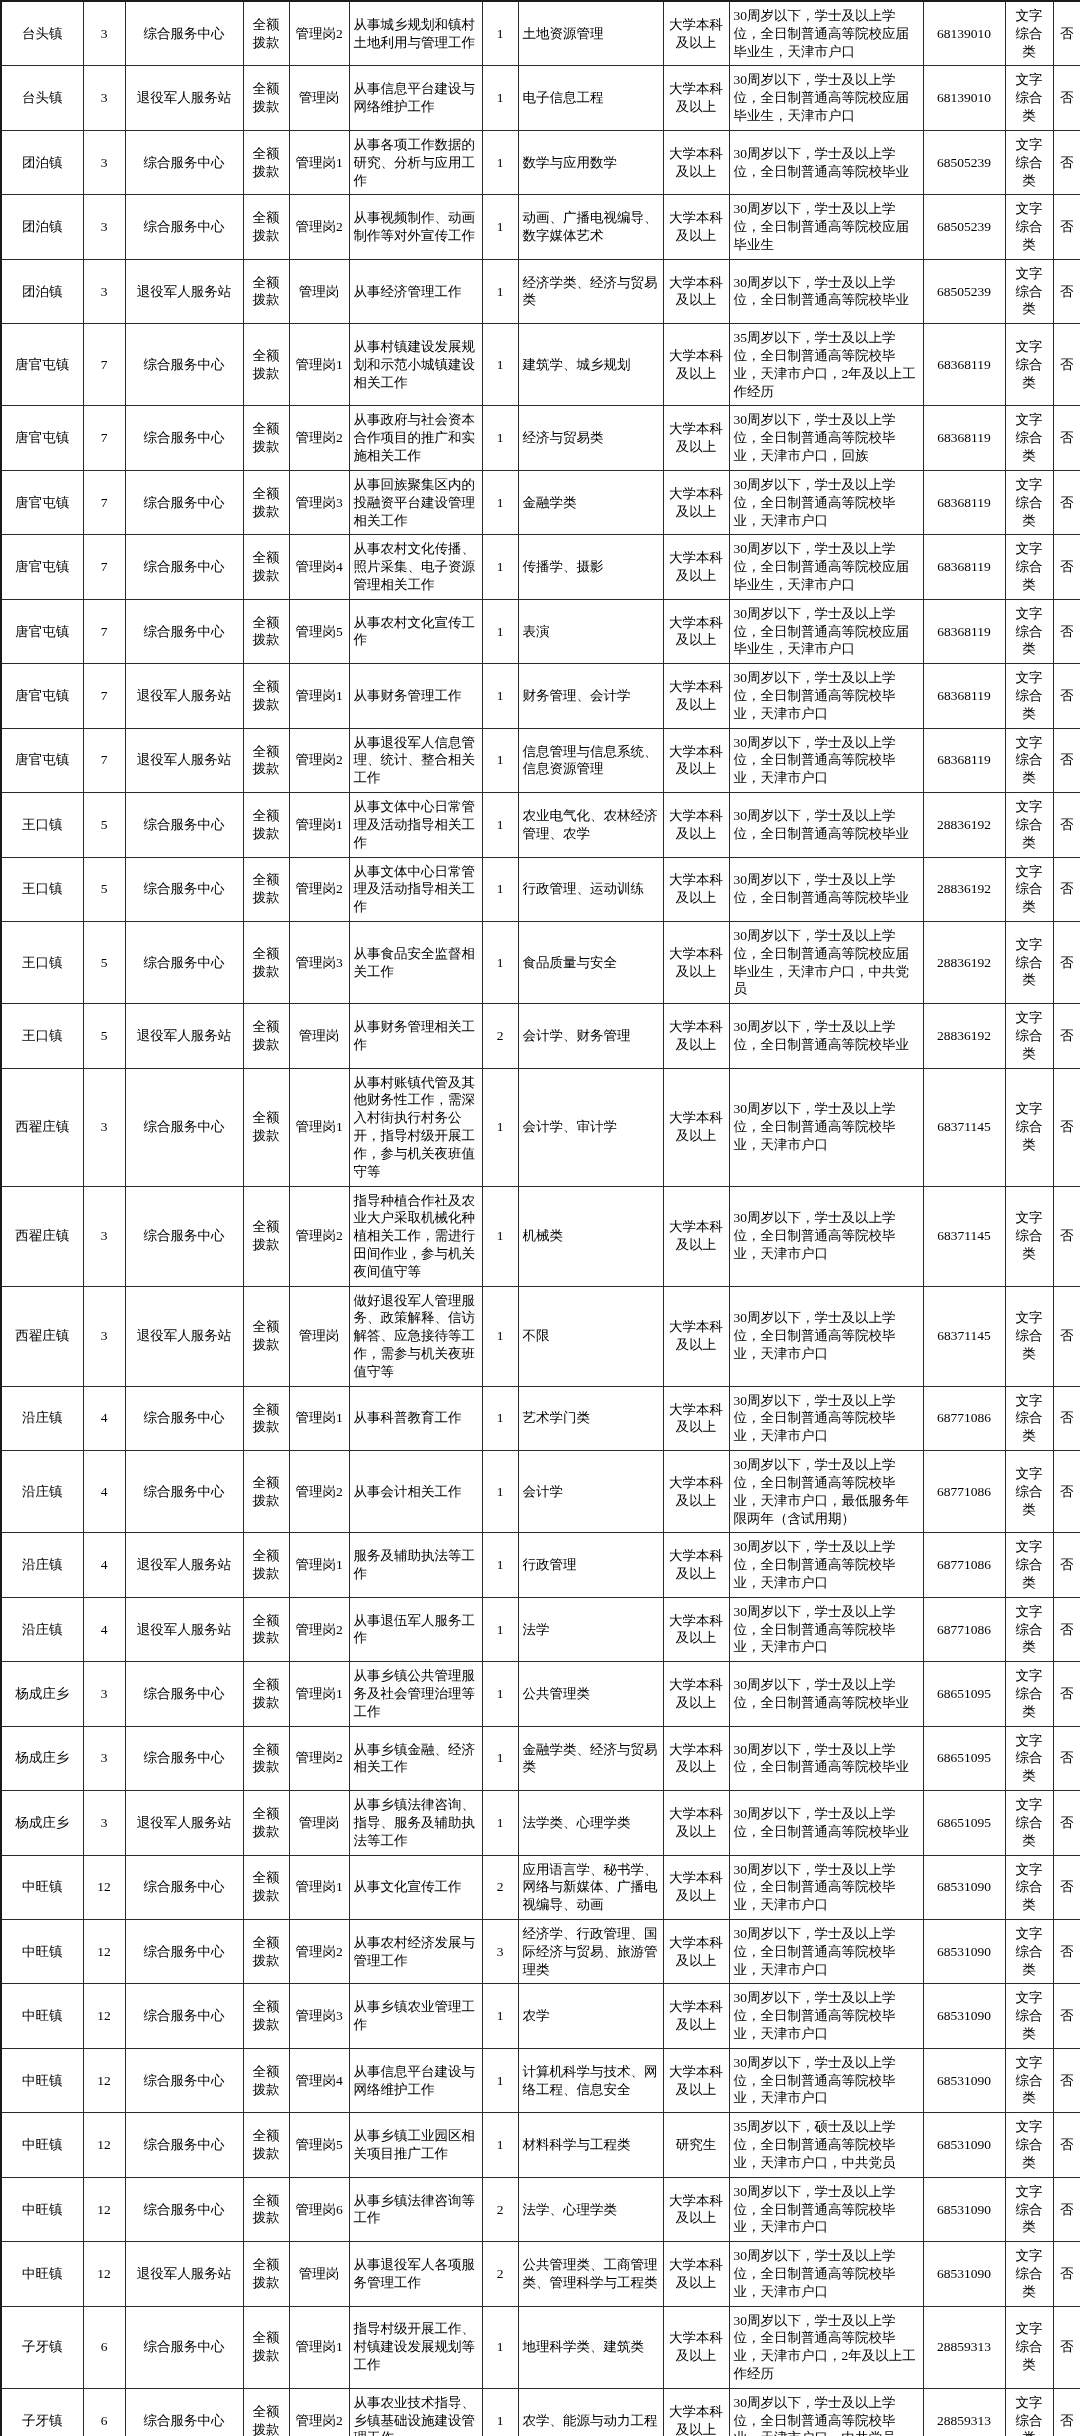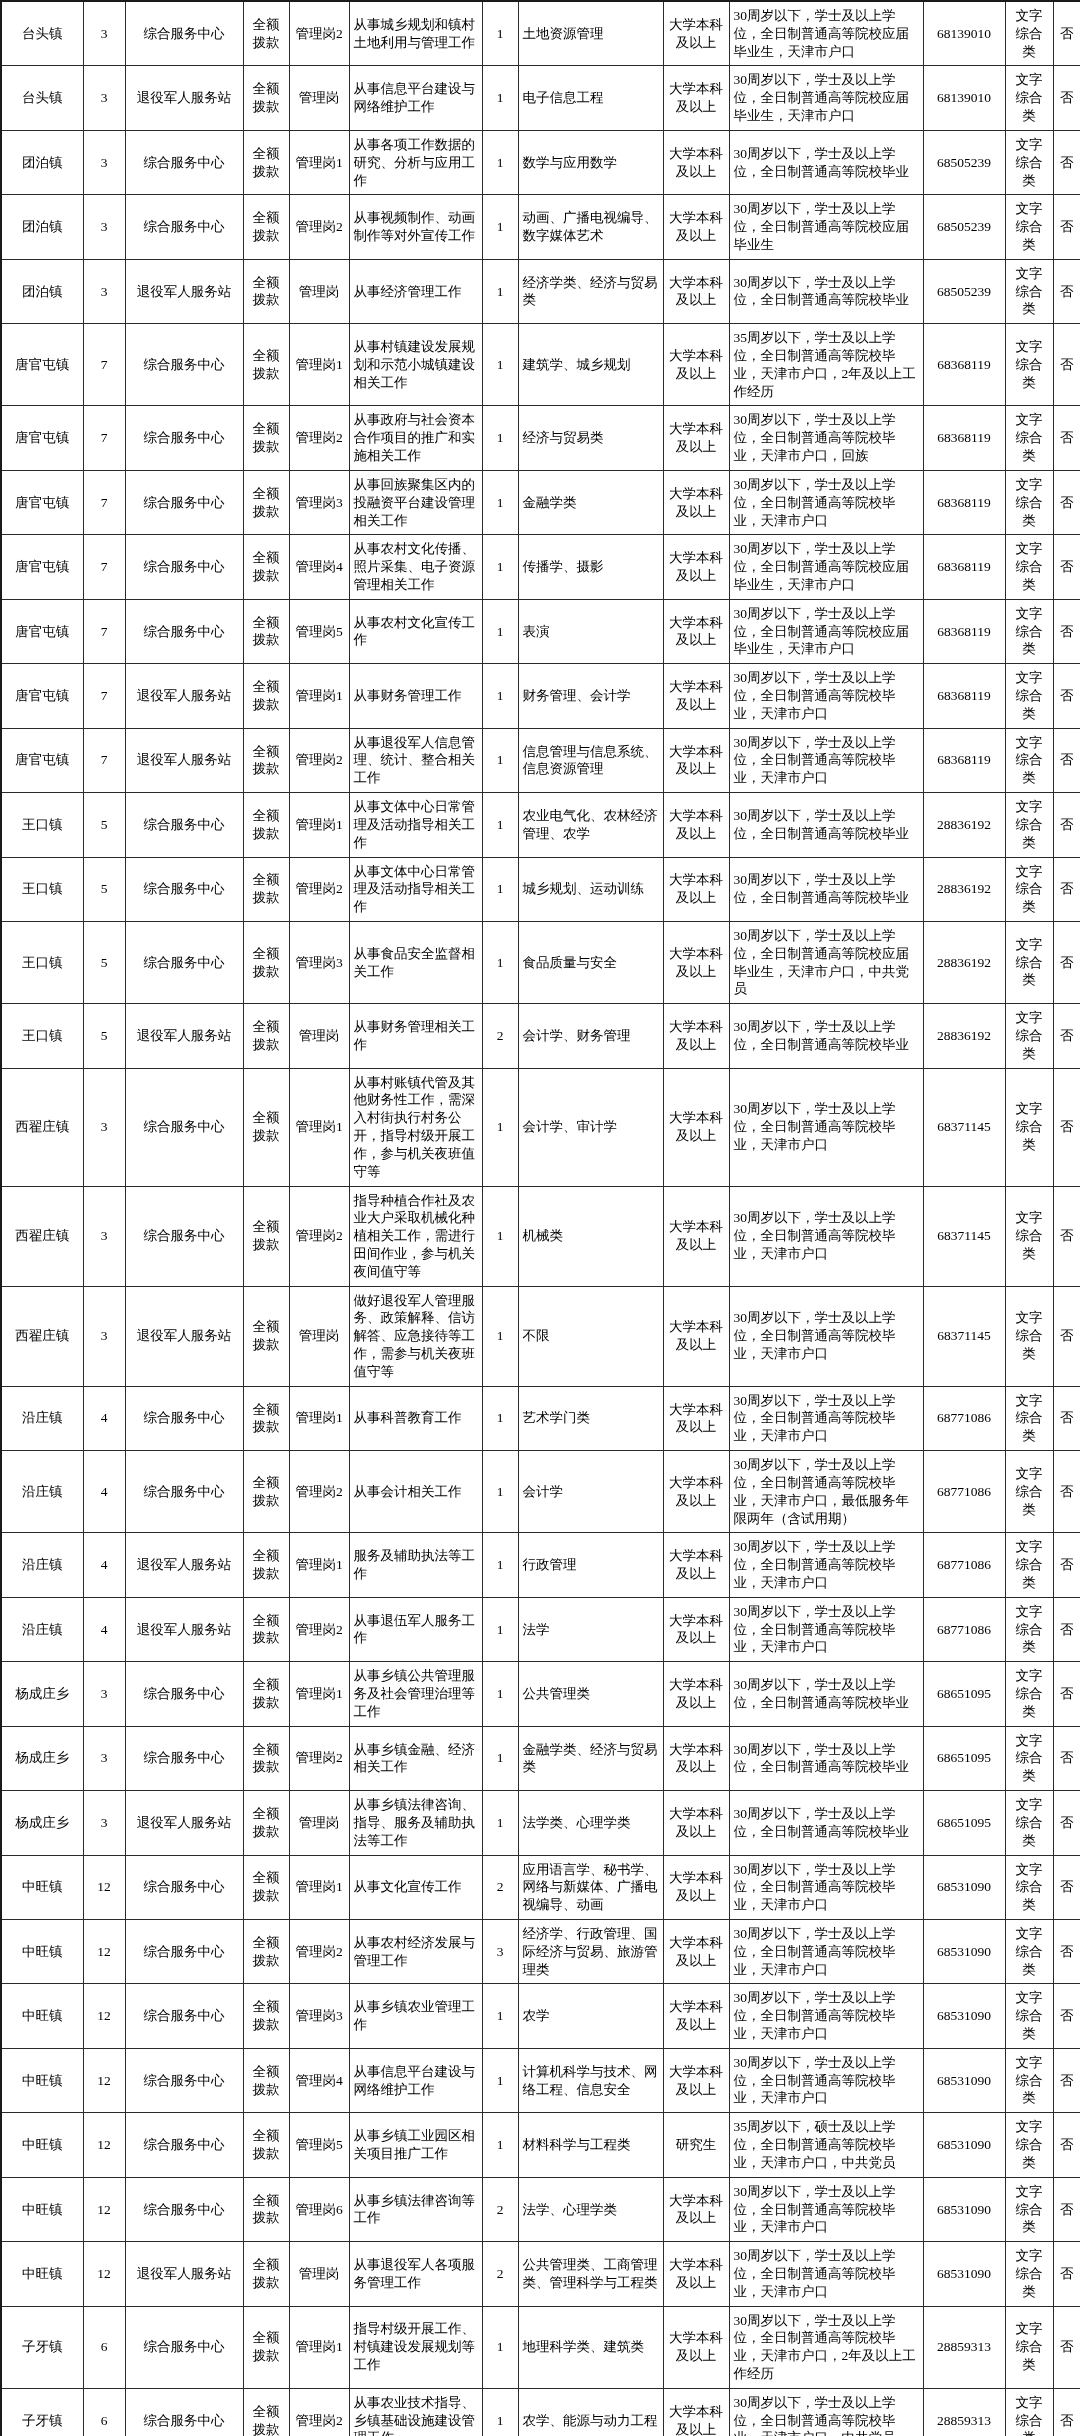--- a/index.html
+++ b/index.html
@@ -263,21 +263,21 @@
         <td class="ctr">否</td>
       </tr>
       <tr>
         <td class="ctr">王口镇</td>
         <td class="ctr">5</td>
         <td class="ctr">综合服务中心</td>
         <td class="ctr">全额拨款</td>
         <td class="ctr">管理岗2</td>
         <td class="lft">从事文体中心日常管理及活动指导相关工作</td>
         <td class="ctr">1</td>
-        <td class="lft">城乡规划、运动训练</td>
+        <td class="lft">行政管理、运动训练</td>
         <td class="ctr">大学本科及以上</td>
         <td class="lft">30周岁以下，学士及以上学位，全日制普通高等院校毕业</td>
         <td class="ctr">28836192</td>
         <td class="ctr">文字综合类</td>
         <td class="ctr">否</td>
       </tr>
       <tr>
         <td class="ctr">王口镇</td>
         <td class="ctr">5</td>
         <td class="ctr">综合服务中心</td>

